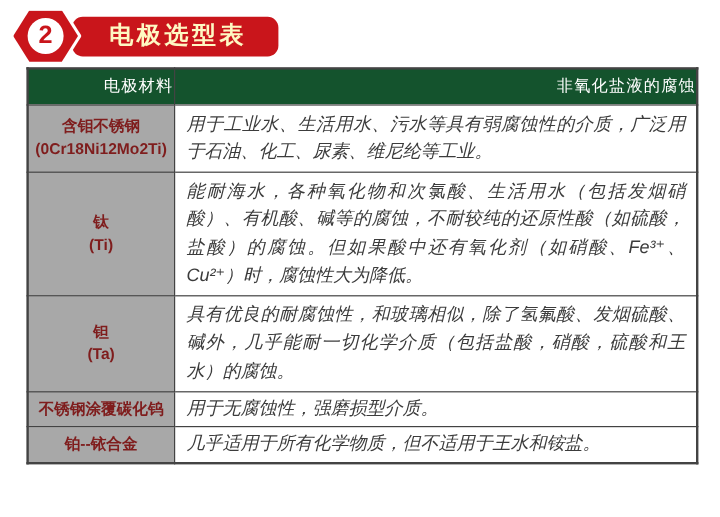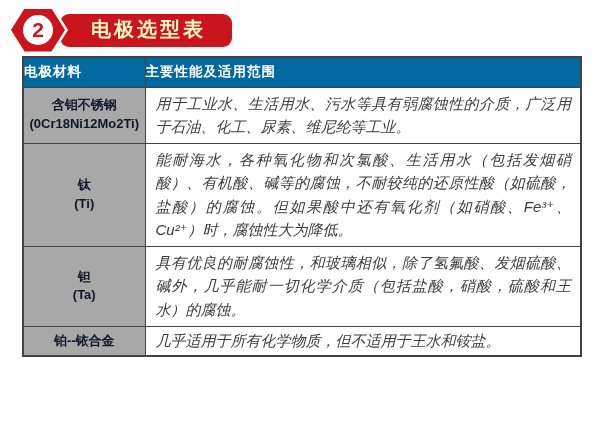--- a/index.html
+++ b/index.html
@@ -39,26 +39,26 @@
     width: 560px; border-collapse: collapse;
     border: 2px solid #434343;
     table-layout: fixed;
   }
   table.spec col.c-material { width: 122px; }
   table.spec th, table.spec td {
     border: 1px solid #434343;
     vertical-align: middle;
   }
   th.col-head {
-    background: #0369a1; color: #ffffff;
-    font-size: 13.5px; font-weight: bold;
-    height: 30px; text-align: left; letter-spacing: 1px;
+    background: #14532d; color: #ffffff;
+    font-size: 13.5px; font-weight: normal;
+    height: 30px; text-align: right; letter-spacing: 1px;
   }
   td.material-cell {
-    background: #a8a8a8; color: #0f172a;
+    background: #a8a8a8; color: #7f1d1d;
     font-size: 13px; font-weight: bold;
     text-align: center; line-height: 1.45; padding: 4px 2px;
   }
   td.desc-cell {
     background: #ffffff; color: #3c3c3c;
     font-size: 15px; line-height: 1.55;
     padding: 4px 9px 5px 10px; text-align: justify; font-style: italic;
   }
   td.desc-cell.single { line-height: 1.3; }
 </style>
@@ -77,21 +77,21 @@
 </div>
 
 <table class="spec">
   <colgroup>
       <col class="c-material">
       <col>
     </colgroup>
   <tbody>
       <tr>
     <th class="col-head">电极材料</th>
-    <th class="col-head">主要性能及适用范围</th>
+    <th class="col-head">非氧化盐液的腐蚀</th>
   </tr>
 
   <tr>
     <td class="material-cell">
       <div>含钼不锈钢</div>
       <div>(0Cr18Ni12Mo2Ti)</div>
     </td>
     <td class="desc-cell">用于工业水、生活用水、污水等具有弱腐蚀性的介质，广泛用于石油、化工、尿素、维尼纶等工业。</td>
   </tr>
 
@@ -106,20 +106,26 @@
   </tr>
 
   <tr>
     <td class="material-cell">
       <div>钽</div>
       <div>(Ta)</div>
     </td>
     <td class="desc-cell">具有优良的耐腐蚀性，和玻璃相似，除了氢氟酸、发烟硫酸、碱外，几乎能耐一切化学介质（包括盐酸，硝酸，硫酸和王水）的腐蚀。</td>
   </tr>
 
+  <tr>
+    <td class="material-cell">
+      <div>不锈钢涂覆碳化钨</div>
+    </td>
+    <td class="desc-cell single">用于无腐蚀性，强磨损型介质。</td>
+  </tr>
 
   <tr>
     <td class="material-cell">
       <div>铂--铱合金</div>
     </td>
     <td class="desc-cell single">几乎适用于所有化学物质，但不适用于王水和铵盐。</td>
   </tr>
 </tbody>
   </table>
 

